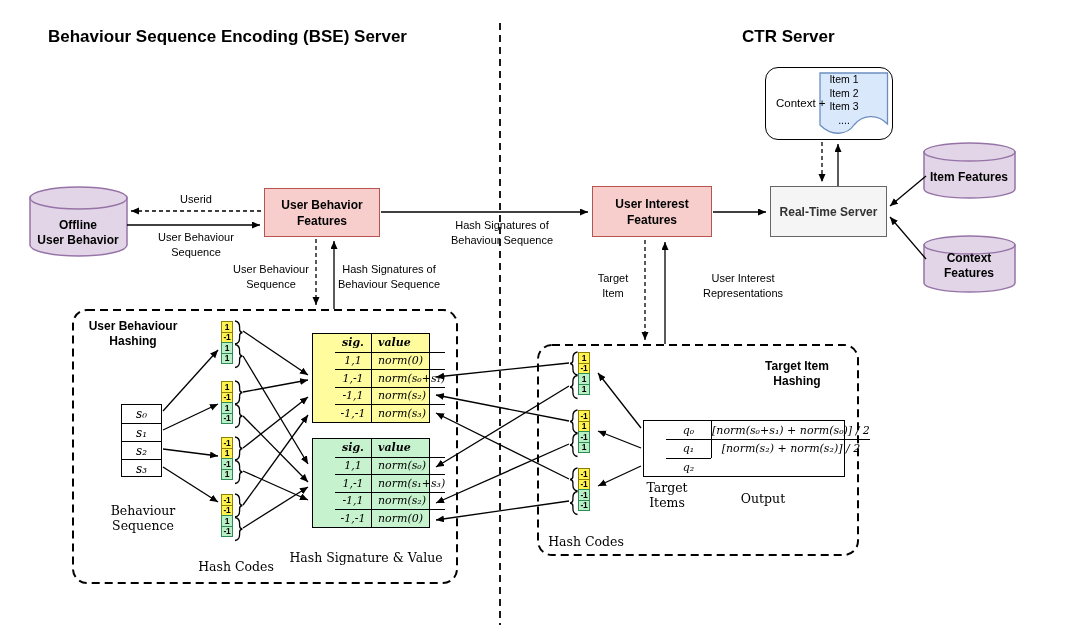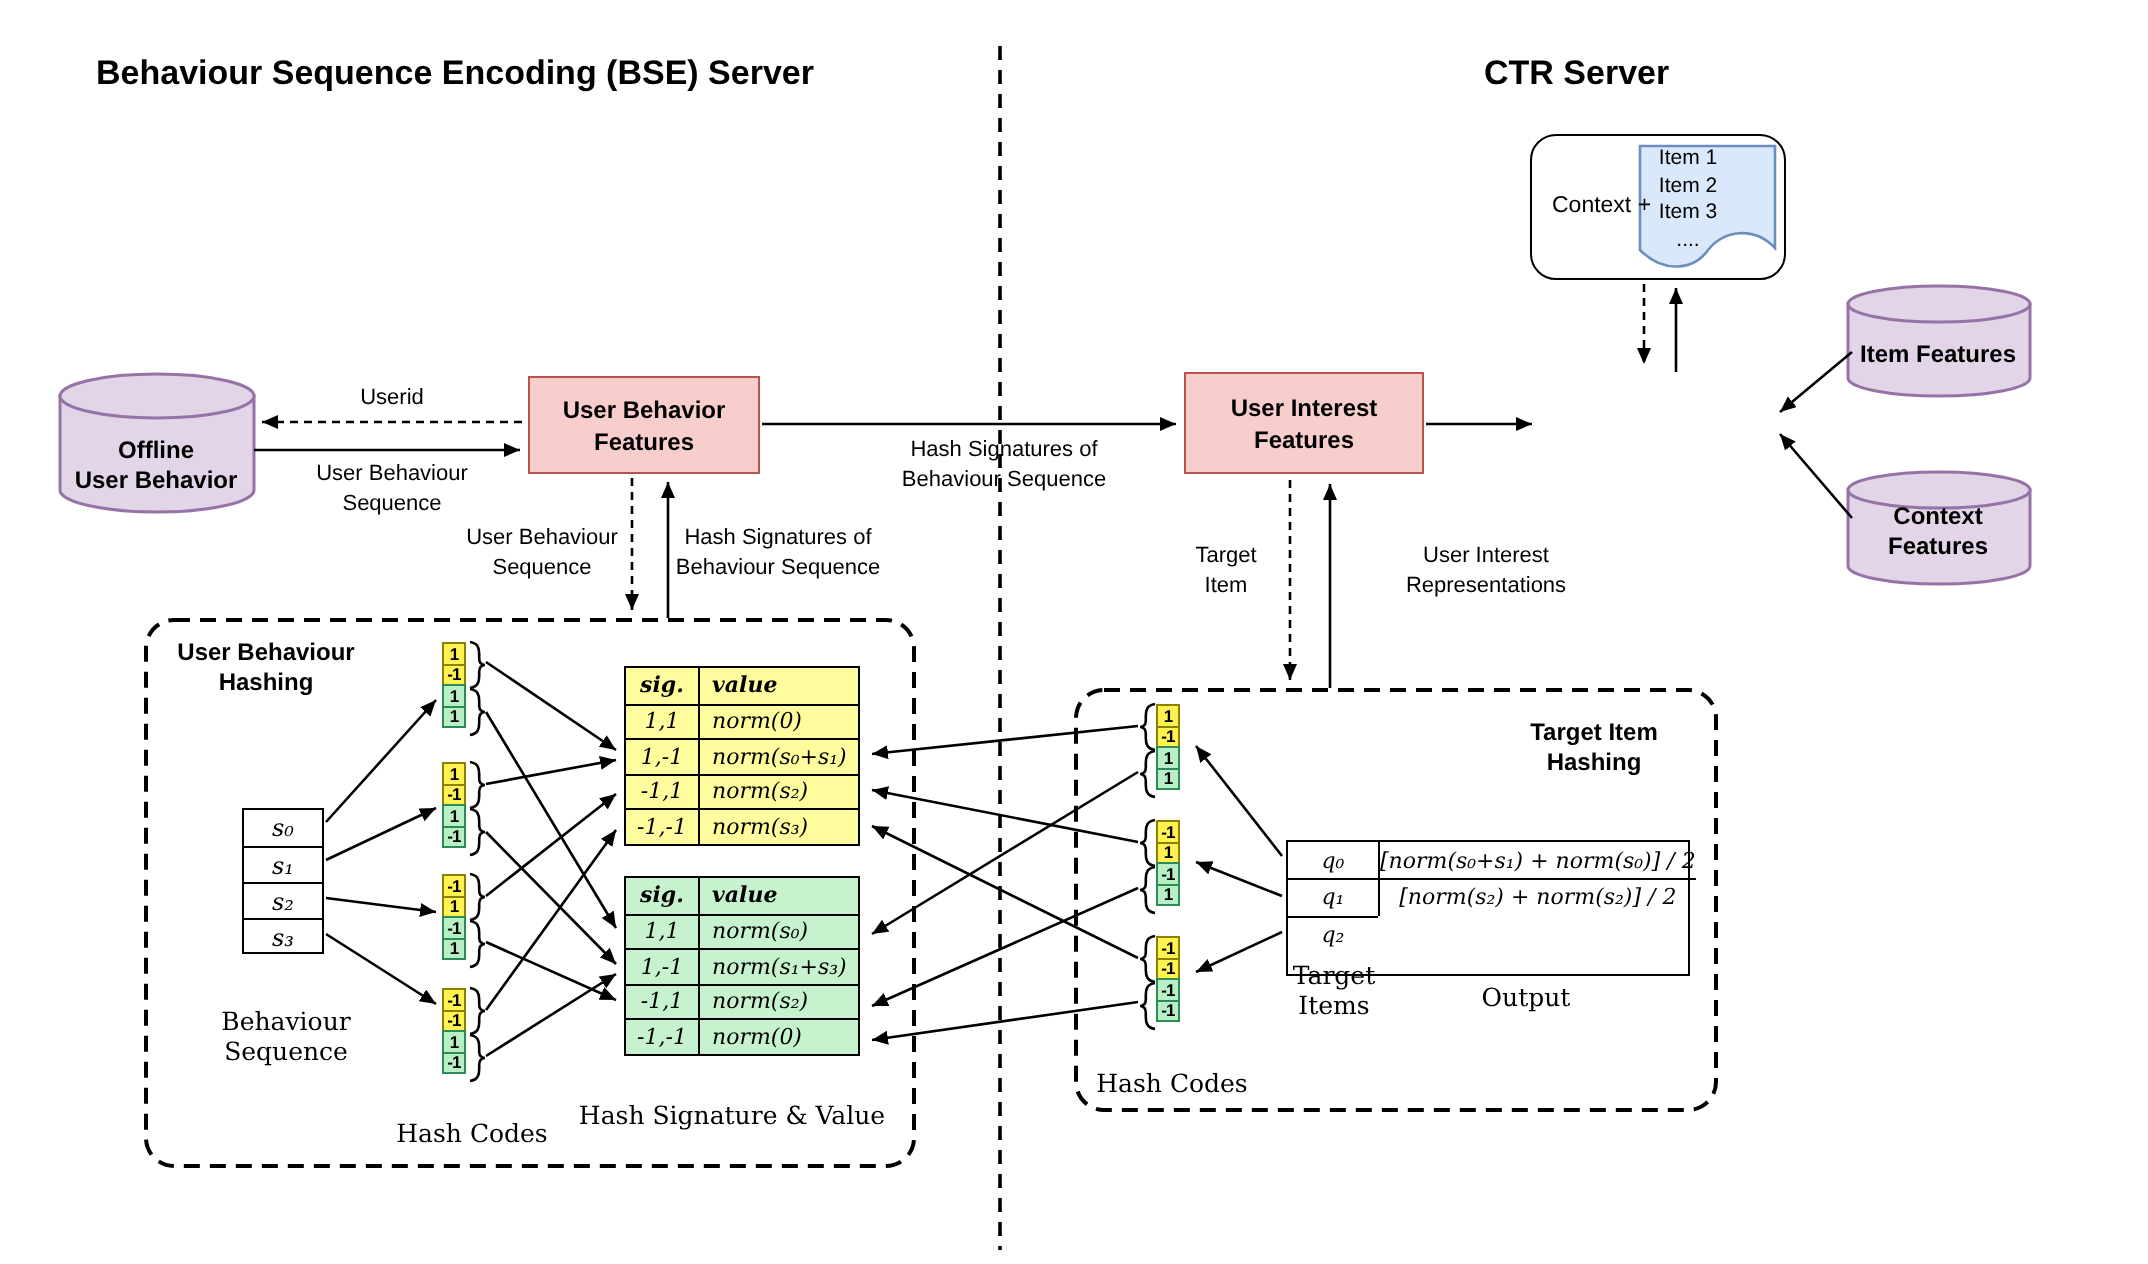--- a/index.html
+++ b/index.html
@@ -18,21 +18,21 @@
         font:11px "Liberation Sans",sans-serif;line-height:14.5px;white-space:nowrap;}
   .blab{position:absolute;transform:translateX(-50%);text-align:center;
         font:700 12px "Liberation Sans",sans-serif;line-height:15px;white-space:nowrap;}
   .slab{position:absolute;transform:translateX(-50%);text-align:center;
         font:12.5px "DejaVu Serif","Liberation Serif",serif;line-height:15px;white-space:nowrap;}
   .card{position:absolute;left:765px;top:67px;width:128px;height:73px;background:#fff;
         border:1.8px solid #000;border-radius:13px;box-sizing:border-box;}
   .card-label{position:absolute;left:10px;top:29px;font:11.5px "Liberation Sans",sans-serif;}
   .doc-text{position:absolute;left:53px;top:5px;width:50px;text-align:center;
             font:10.5px "Liberation Sans",sans-serif;line-height:13.5px;}
-  .tbl{position:absolute;display:grid;border:1.6px solid #000;box-sizing:border-box;}
+  .tbl{position:absolute;display:grid;border:1.6px solid #000;box-sizing:border-box;padding-left:22px;}
   .tbl>div{display:flex;align-items:center;box-sizing:border-box;
            font:italic 11px "DejaVu Serif","Liberation Serif",serif;white-space:nowrap;}
   .tbl .th{font-weight:700;}
   .tbl .c1{justify-content:center;}
   .tbl .c2{border-left:1.2px solid #000;padding-left:6px;}
   .tbl .rt{border-top:1.1px solid #000;}
   .ytbl{background:var(--yellow-fill);grid-template-columns:36px 1fr;grid-auto-rows:17.5px;}
   .gtbl{background:var(--green-fill);grid-template-columns:36px 1fr;grid-auto-rows:17.5px;}
   .qtbl{background:#fff;grid-template-columns:45px 1fr;grid-auto-rows:18.3px;}
   .qtbl .c2{justify-content:center;padding-left:0;}
@@ -150,20 +150,23 @@
   </div>
 
   <div class="node pinknode" style="left:264px;top:188px;width:116px;height:49px">
     <span>User Behavior</span>
     <span>Features</span>
   </div>
   <div class="node pinknode" style="left:592px;top:186px;width:120px;height:51px">
     <span>User Interest</span>
     <span>Features</span>
   </div>
+  <div class="node graynode" style="left:770px;top:186px;width:117px;height:51px">
+    <span>Real-Time Server</span>
+  </div>
 
   <div class="card">
     <svg width="70" height="66" viewBox="0 0 70 66" style="position:absolute;left:53px;top:4px">
       <path d="M1,1 H68.5 V52 C58,41 43,43 35,53 C28,63 13,65 1,53 Z" style="fill:var(--blue-fill);stroke:var(--blue-stroke);stroke-width:1.3"></path>
     </svg>
     <div class="doc-text">
       <span style="display:block">Item 1</span>
       <span style="display:block">Item 2</span>
       <span style="display:block">Item 3</span>
       <span style="display:block">....</span>
@@ -283,21 +286,21 @@
     <div class="hc g">-1</div>
     <div class="hc g">1</div>
   </div>
   <div class="hg" style="left:578px;top:468px">
     <div class="hc y">-1</div>
     <div class="hc y">-1</div>
     <div class="hc g">-1</div>
     <div class="hc g">-1</div>
   </div>
 
-  <div class="tbl qtbl" style="left:643px;top:420px;width:202px;height:68px">
+  <div class="tbl qtbl" style="left:643px;top:420px;width:202px;height:57px">
     <div class="c1">q₀</div>
     <div class="c2">[norm(s₀+s₁) + norm(s₀)] / 2</div>
     <div class="c1 rt">q₁</div>
     <div class="c2 rt">[norm(s₂) + norm(s₂)] / 2</div>
     <div class="c1 rt">q₂</div>
   </div>
 
   <div class="slab" style="left:667px;top:480px">
     <span style="display:block">Target</span>
     <span style="display:block">Items</span>

